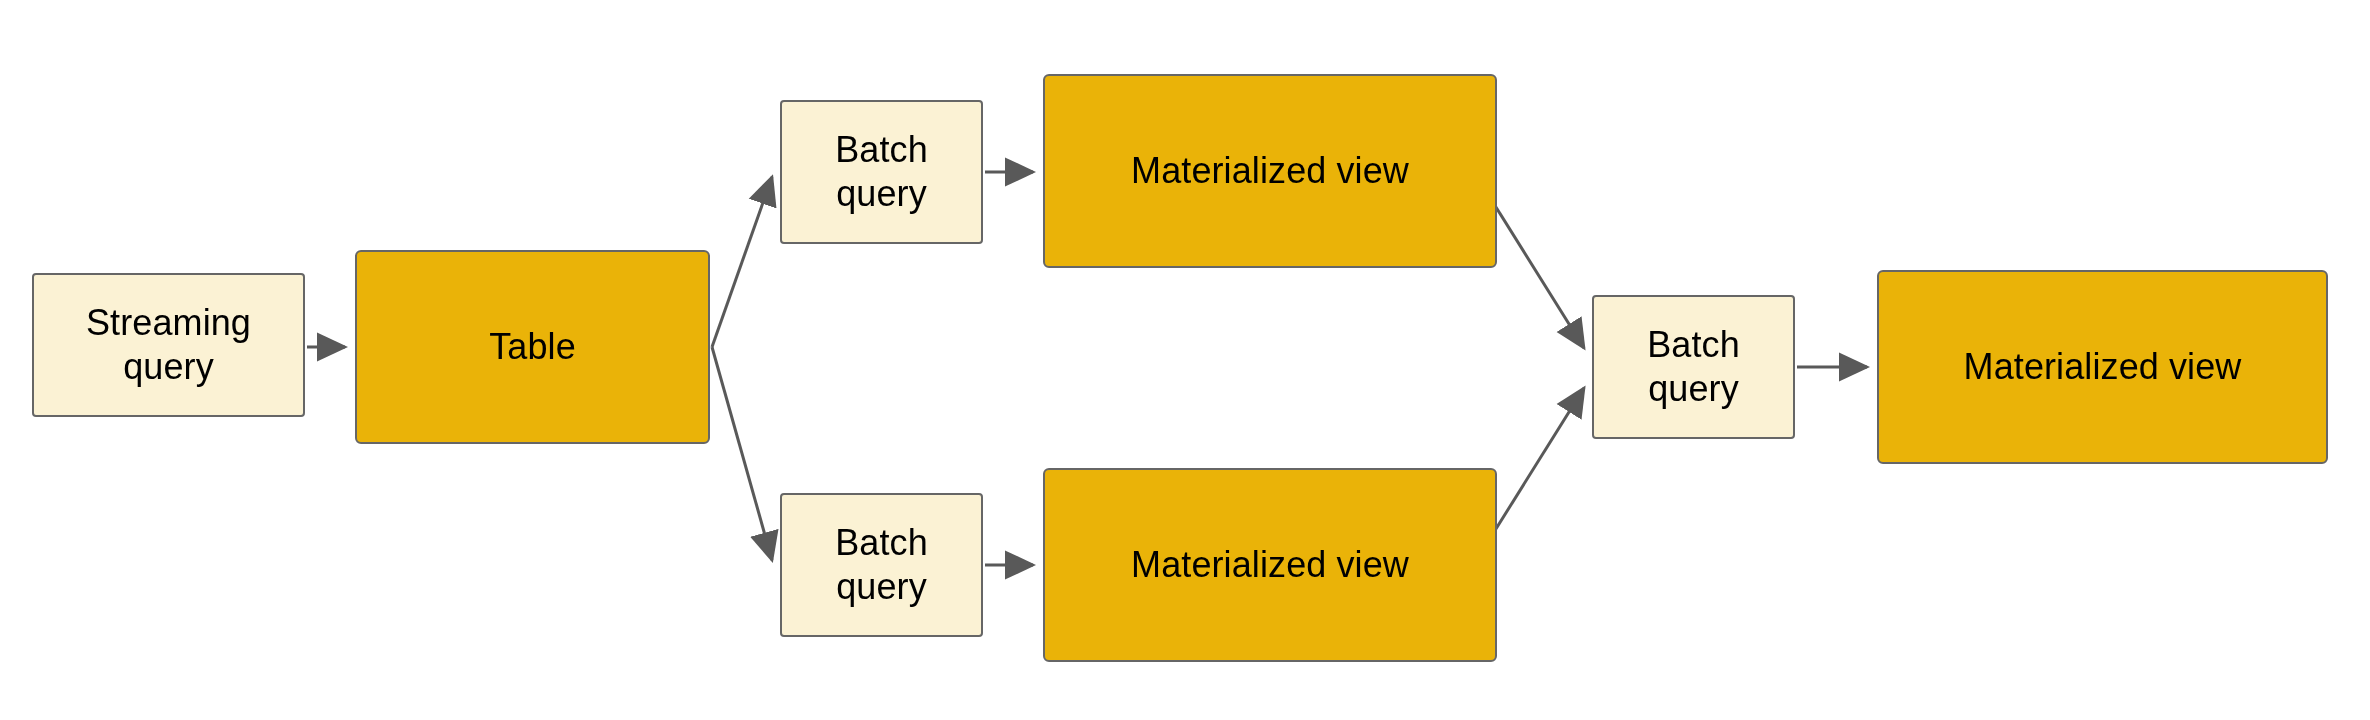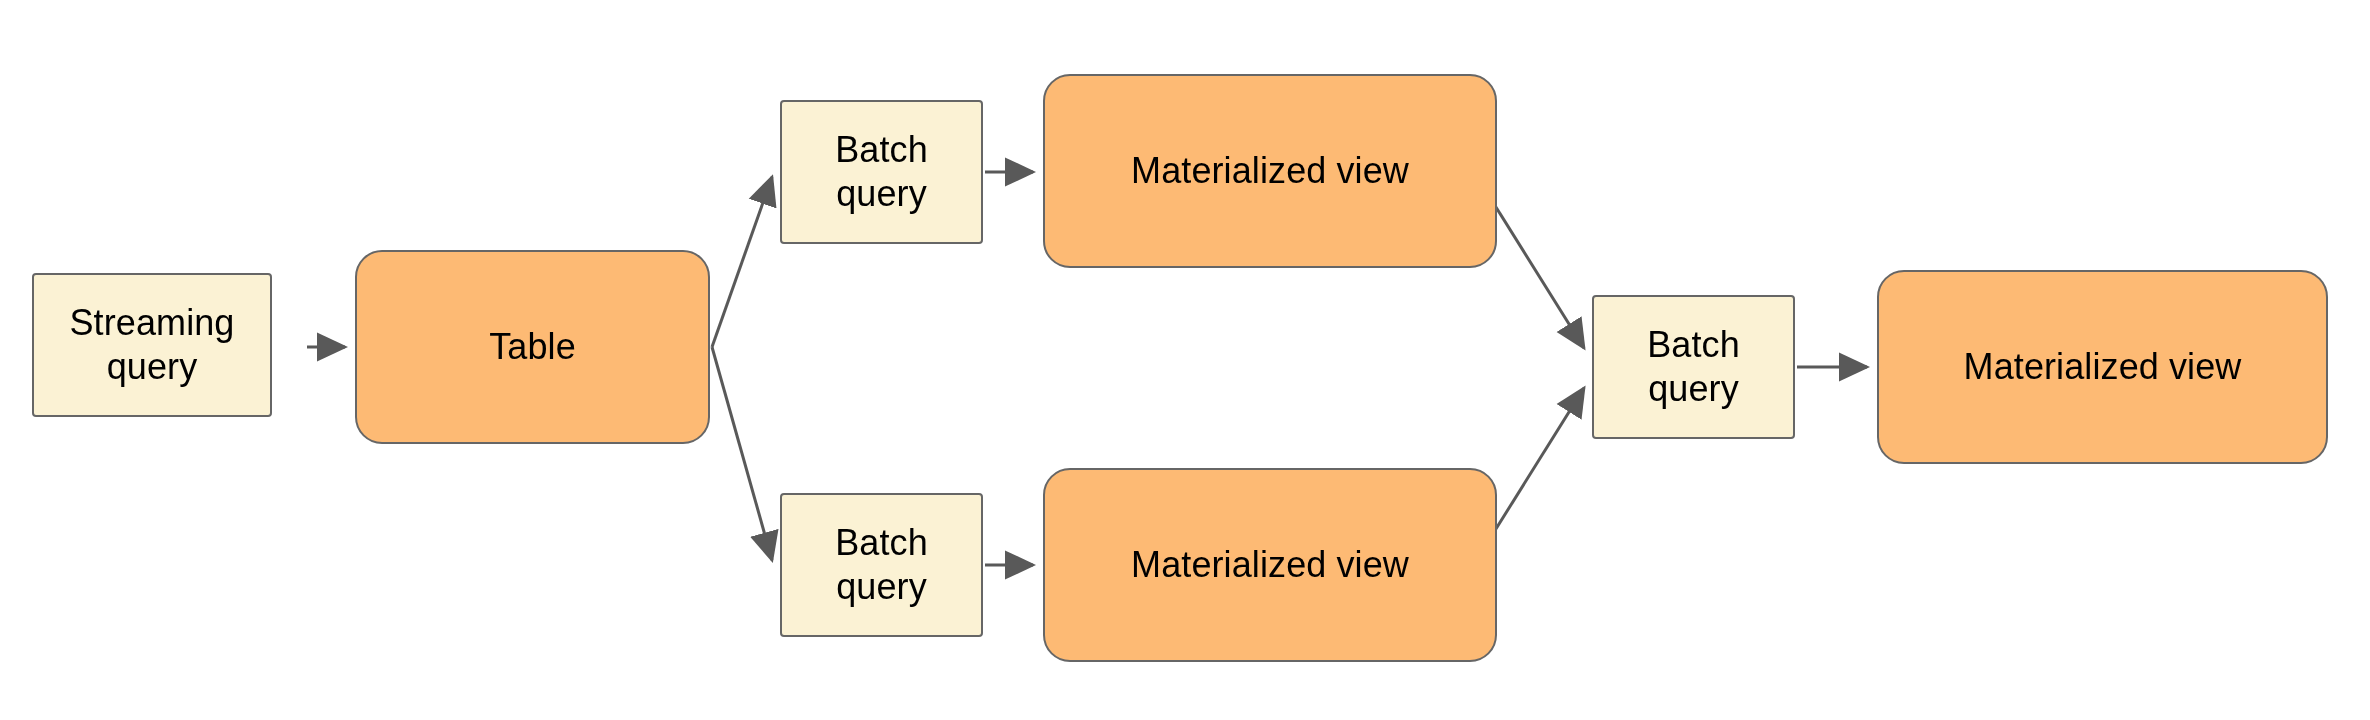--- a/index.html
+++ b/index.html
@@ -41,22 +41,22 @@
     line-height: 1.22;
     letter-spacing: 0.1px;
     border: 2px solid #666666;
     z-index: 2;
   }
   .node.process {
     background: #fbf2d4;
     border-radius: 4px;
   }
   .node.store {
-    background: #fdba74;
-    border-radius: 27px;
+    background: #eab308;
+    border-radius: 6px;
   }
   .node .node-label {
     display: block;
     white-space: pre-line;
     padding: 0 6px;
   }
 </style>
 </head>
 <body>
 
@@ -73,21 +73,21 @@
         <path d="M 712 347 L 772 177" marker-end="url(#arrowhead)"></path>
         <path d="M 712 347 L 772 560" marker-end="url(#arrowhead)"></path>
         <path d="M 985 172 L 1033 172" marker-end="url(#arrowhead)"></path>
         <path d="M 985 565 L 1033 565" marker-end="url(#arrowhead)"></path>
         <path d="M 1479 180 L 1584 348" marker-end="url(#arrowhead)"></path>
         <path d="M 1479 556 L 1584 388" marker-end="url(#arrowhead)"></path>
         <path d="M 1797 367 L 1867 367" marker-end="url(#arrowhead)"></path>
       </g>
   </svg>
 
-  <div class="node process" style="left: 32px; top: 273px; width: 240px; height: 144px;">
+  <div class="node process" style="left: 32px; top: 273px; width: 273px; height: 144px;">
     <span class="node-label">Streaming
 query</span>
   </div>
 
   <div class="node store" style="left: 355px; top: 250px; width: 355px; height: 194px;">
     <span class="node-label">Table</span>
   </div>
 
   <div class="node process" style="left: 780px; top: 100px; width: 203px; height: 144px;">
     <span class="node-label">Batch

